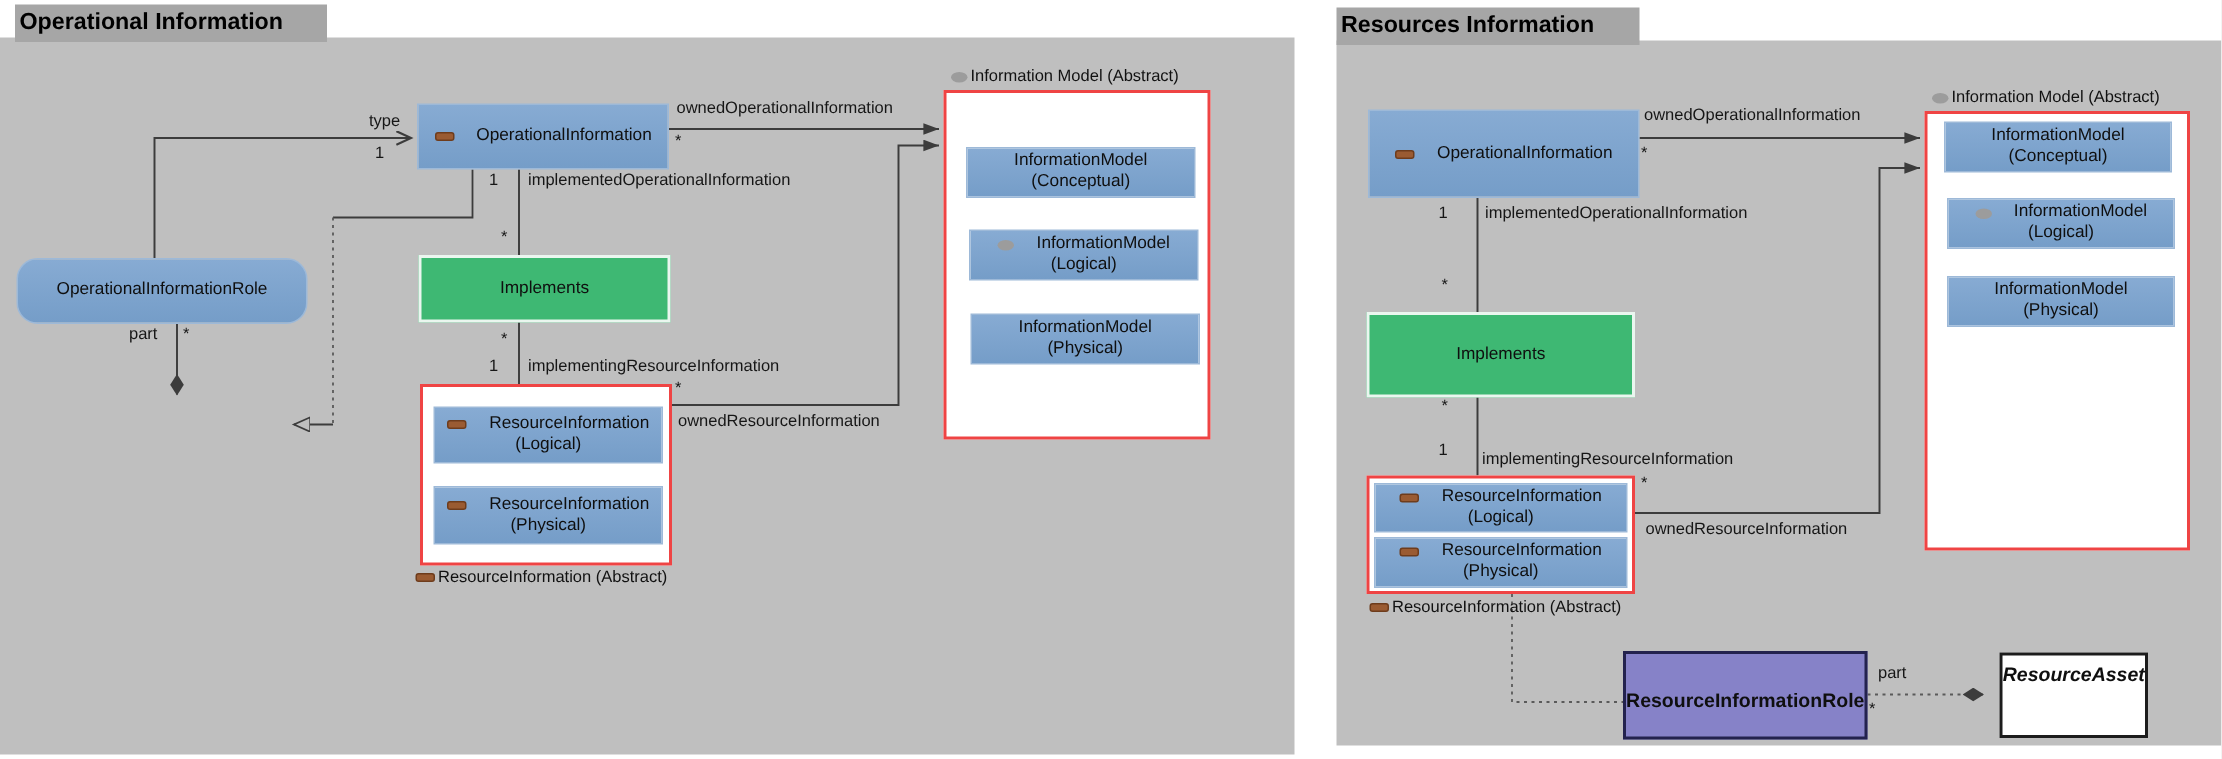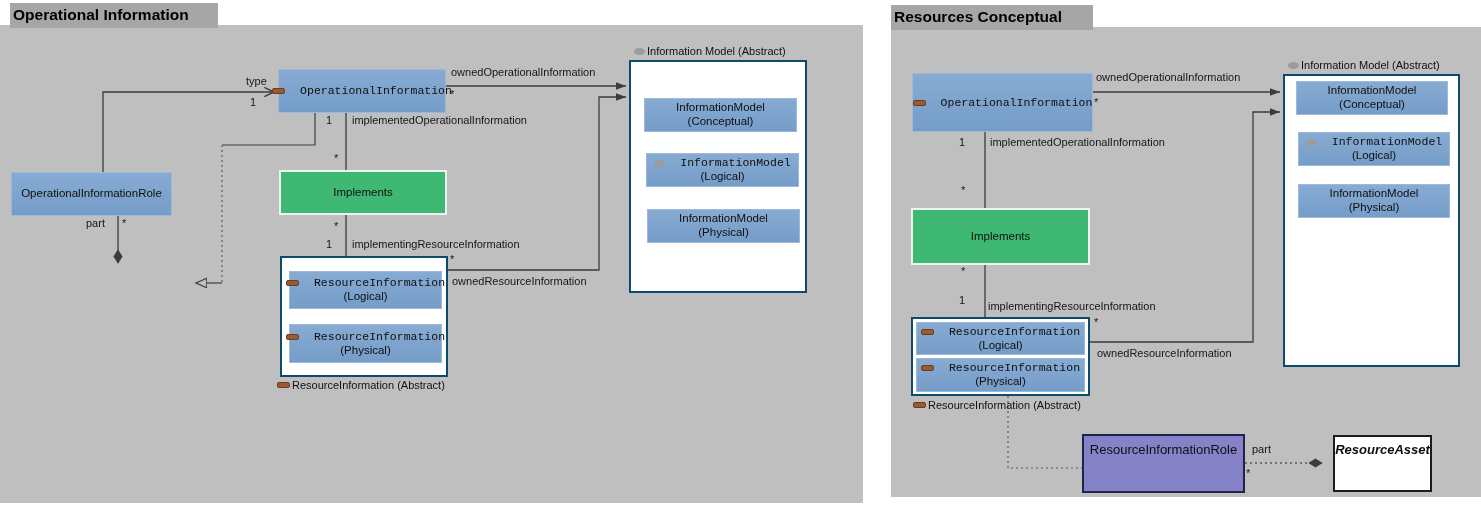--- a/index.html
+++ b/index.html
@@ -5,47 +5,47 @@
   html,body{margin:0;padding:0;background:#ffffff;}
   .canvas{position:relative;width:1481px;height:506px;background:#ffffff;overflow:hidden;
           font-family:"Liberation Sans",sans-serif;}
   .panel-bg{position:absolute;background:#bfbfbf;z-index:0;}
   .panel-title{position:absolute;z-index:2;background:#a6a6a6;color:#000;
                font-weight:bold;font-size:15.5px;padding:3px 8px 4px 3px;white-space:nowrap;}
   svg.edges{position:absolute;left:0;top:0;z-index:1;pointer-events:none;}
   .box{position:absolute;box-sizing:border-box;z-index:2;display:flex;flex-direction:column;
        align-items:center;justify-content:center;text-align:center;
        font-size:11.5px;color:#0f0f0f;line-height:1.18;}
-  .row{display:flex;align-items:center;justify-content:center;gap:15px;font-family:Liberation Mono, monospace;}
+  .row{display:flex;align-items:center;justify-content:center;gap:15px;}
   .blue{background:linear-gradient(#87abd3,#759dc8);border:1px solid #9db9d8;}
   .green{background:#3eb873;border:2px solid #eaf6ef;}
-  .cont{background:#ffffff;border:2px solid #0c4a6e;}
+  .cont{background:#ffffff;border:2px solid #ef4444;}
   .white-node{background:#ffffff;border:2px solid #3d3d3d;}
-  .purple{background:#8682c8;border:2px solid #23224e;font-weight:normal;font-size:13px;
-          justify-content:flex-start;padding-top:6px;}
+  .purple{background:#8682c8;border:2px solid #23224e;font-weight:bold;font-size:13px;
+          justify-content:center;padding-top:6px;}
   .asset{background:#ffffff;border:2px solid #1c1c1c;font-weight:bold;font-style:italic;
          font-size:13px;justify-content:flex-start;padding-top:5px;}
   .icon-dash{width:11px;height:4px;background:#9a5b32;border:1px solid #6e3c1c;
              border-radius:2px;display:inline-block;flex:none;}
   .icon-ellipse{width:11px;height:7px;background:#9c9c9c;border-radius:50%;
                 display:inline-block;flex:none;}
   .float-label{position:absolute;z-index:3;display:flex;align-items:center;gap:2px;
                font-size:11px;color:#111;white-space:nowrap;}
   .edge-label{position:absolute;z-index:3;font-size:11px;color:#161616;white-space:nowrap;}
 </style>
 </head>
 <body>
 
 <div class="canvas">
 
   <div class="panel-bg" style="left:0;top:25px;width:863px;height:478px;"></div>
   <div class="panel-bg" style="left:891px;top:27px;width:590px;height:470px;"></div>
 
   <div class="panel-title" style="left:10px;top:3px;min-width:197px;">Operational Information</div>
-  <div class="panel-title" style="left:891px;top:5px;min-width:191px;">Resources Conceptual</div>
+  <div class="panel-title" style="left:891px;top:5px;min-width:191px;">Resources Information</div>
 
   <svg class="edges" width="1481" height="506">
     <defs>
       <marker id="solidArrow" markerWidth="10" markerHeight="8" refX="8" refY="3" orient="auto">
         <path d="M0,0 L8,3 L0,6 Z" fill="#3c3c3c"></path>
       </marker>
       <marker id="openArrow" markerWidth="10" markerHeight="9" refX="7.5" refY="3.5" orient="auto">
         <path d="M0,0 L7.5,3.5 L0,7" fill="none" stroke="#3c3c3c" stroke-width="1.1"></path>
       </marker>
       <marker id="hollowTri" markerWidth="11" markerHeight="10" refX="9" refY="4" orient="auto">
@@ -65,21 +65,21 @@
     <path d="M222,145 L222,283" fill="none" stroke="#5a5a5a" stroke-width="1.2" stroke-dasharray="2 3"></path>
     <path d="M222,283 L196,283" fill="none" stroke="#3c3c3c" stroke-width="1.2" marker-end="url(#hollowTri)"></path>
 
     <path d="M1093,92 L1280,92" fill="none" stroke="#3c3c3c" stroke-width="1.3" marker-end="url(#solidArrow)"></path>
     <path d="M985,132 L985,317" fill="none" stroke="#3c3c3c" stroke-width="1.3"></path>
     <path d="M1090,342 L1253,342 L1253,112 L1280,112" fill="none" stroke="#3c3c3c" stroke-width="1.3" marker-end="url(#solidArrow)"></path>
     <path d="M1245,463 L1322,463" fill="none" stroke="#5a5a5a" stroke-width="1.3" stroke-dasharray="2 3" marker-end="url(#diamond)"></path>
     <path d="M1008,396 L1008,468 L1082,468" fill="none" stroke="#5a5a5a" stroke-width="1.2" stroke-dasharray="2 3"></path>
   </svg>
 
-  <div class="box blue" style="left:11px;top:172px;width:161px;height:44px;">
+  <div class="box blue" style="left:11px;top:172px;width:194px;height:44px;border-radius:14px;">
     <span>OperationalInformationRole</span>
   </div>
 
 
   <div class="box blue" style="left:278px;top:69px;width:168px;height:44px;">
     <span class="row">
         <span class="icon-dash"></span>
       <span>OperationalInformation</span>
       </span>
   </div>

